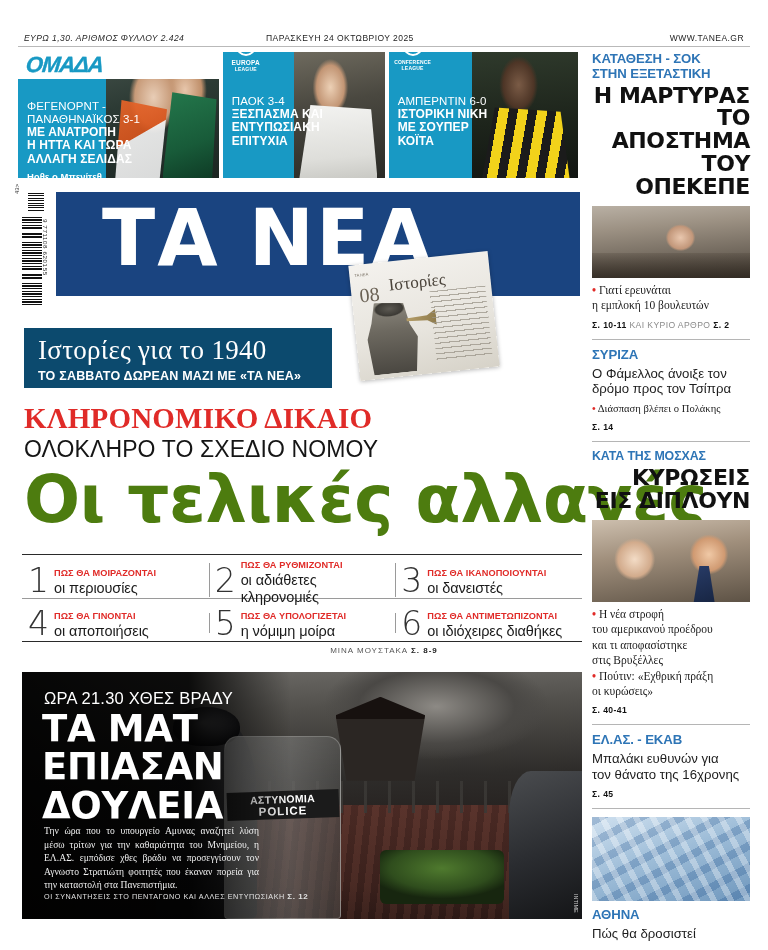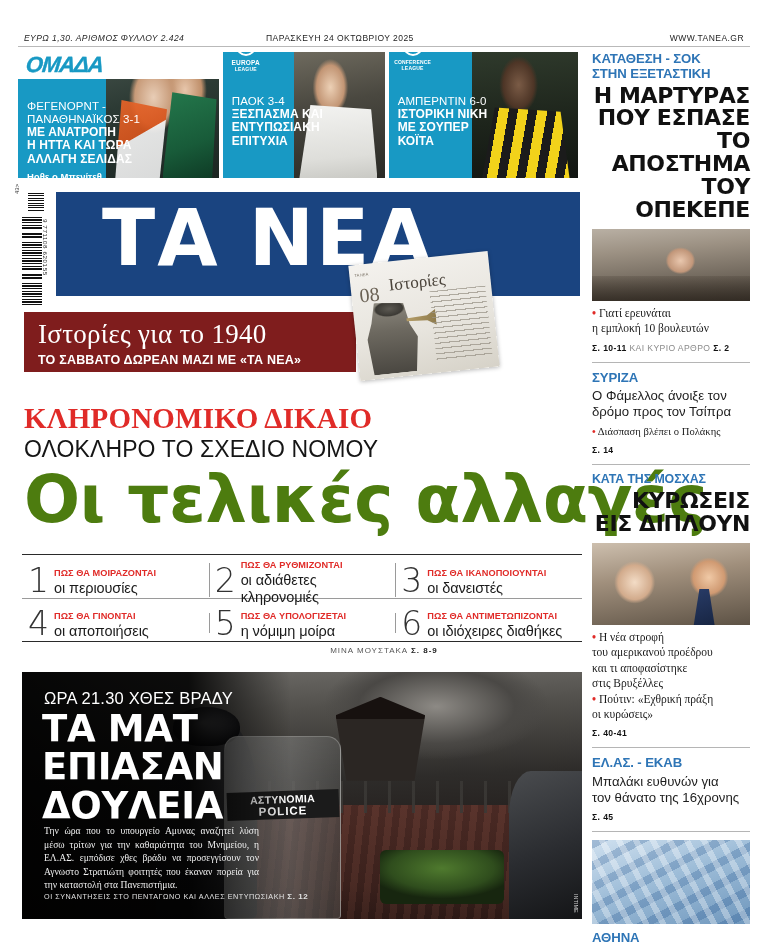--- a/index.html
+++ b/index.html
@@ -153,22 +153,22 @@
   }
   .masthead .tanea {
     position: absolute; left: 46px; top: 7px;
     font-size: 78px; font-weight: 700; color: #fff;
     letter-spacing: 2px; line-height: 1;
     font-family: "DejaVu Sans", sans-serif;
   }
 
   
   .istories {
-    position: absolute; left: 24px; top: 312px; width: 332px; height: 60px;
-    background: #7f1d1d;
+    position: absolute; left: 24px; top: 328px; width: 308px; height: 60px;
+    background: #0c4a6e;
   }
   .ist-t1 {
     position: absolute; left: 14px; top: 7px;
     font-family: "Liberation Serif", serif; font-size: 27px; color: #fff;
     letter-spacing: .3px;
   }
   .ist-t2 {
     position: absolute; left: 14px; top: 41px;
     font-size: 12.5px; font-weight: 700; color: #fff; letter-spacing: .2px;
   }
@@ -586,21 +586,20 @@
 
   <div class="rail">
 
     <div>
       <div class="r-kick">
         <div>ΚΑΤΑΘΕΣΗ - ΣΟΚ</div>
         <div>ΣΤΗΝ ΕΞΕΤΑΣΤΙΚΗ</div>
       </div>
       <div class="r-head">
         <div>Η ΜΑΡΤΥΡΑΣ</div>
-        <div>ΠΟΥ ΕΣΠΑΣΕ</div>
         <div>ΤΟ ΑΠΟΣΤΗΜΑ</div>
         <div>ΤΟΥ ΟΠΕΚΕΠΕ</div>
       </div>
       <div class="r-photo ph-hearing"></div>
       <div class="r-bullets">
         <span class="b"><span class="dot">•</span>
           <span>Γιατί ερευνάται</span></span>
         <span class="b">η εμπλοκή 10 βουλευτών</span>
       </div>
       <div class="r-page">

